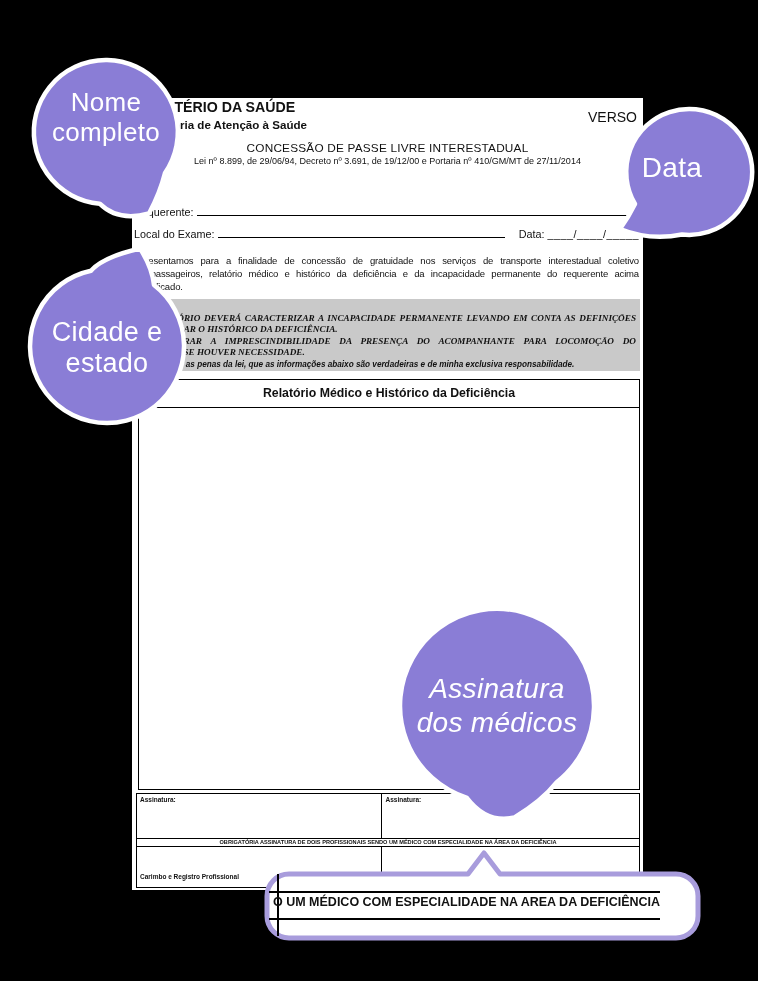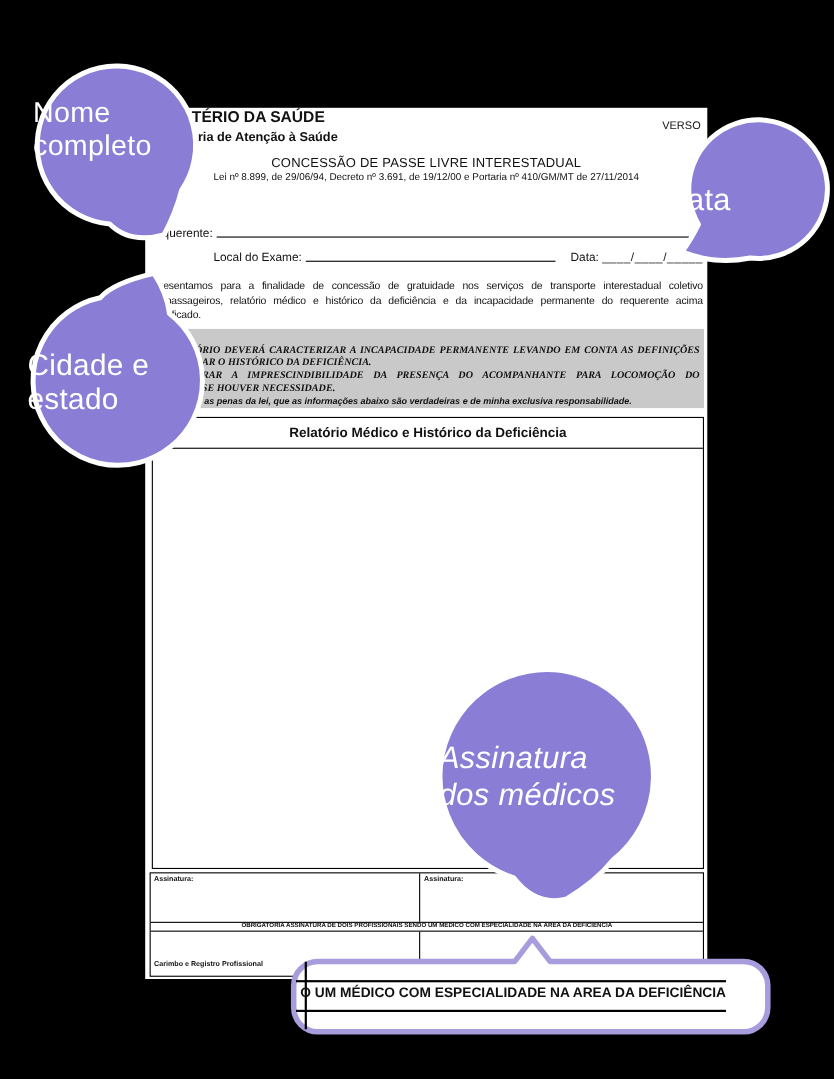--- a/index.html
+++ b/index.html
@@ -4,21 +4,21 @@
 <style>
   html,body{margin:0;padding:0;background:#000;}
   .stage{position:relative;width:758px;height:981px;background:#000;overflow:hidden;
          font-family:"Liberation Sans",sans-serif;color:#111;}
   .page{position:absolute;left:132px;top:98px;width:511px;height:792px;background:#fff;}
   .abs{position:absolute;}
   .ctr{width:100%;text-align:center;}
   
   .ministry{left:3px;top:1px;font-size:14.2px;font-weight:bold;white-space:nowrap;}
   .secretariat{left:6px;top:20px;font-size:11.6px;font-weight:bold;white-space:nowrap;}
-  .verso{right:6px;top:11px;font-size:10px;}
+  .verso{right:6px;top:11px;font-size:14px;}
   .title{top:43px;font-size:11.8px;letter-spacing:.2px;}
   .legal{top:58px;font-size:9px;}
   .subtitle{top:78px;font-size:10.5px;font-weight:bold;white-space:nowrap;}
   
   .fline{display:flex;align-items:flex-end;font-size:10.8px;height:14px;}
   .fl-label{white-space:nowrap;}
   .fl-fill{flex:1;border-bottom:1px solid #000;margin:0 0 2px 4px;}
   .date-label{margin-left:14px;white-space:nowrap;}
   .date-blanks{white-space:nowrap;margin-left:3px;letter-spacing:.5px;}
   
@@ -41,23 +41,23 @@
   .sig-c1{left:0;width:244px;border-right:1.5px solid #000;}
   .sig-c2{left:245.5px;right:0;}
   .sig-lbl{font-size:6.5px;font-weight:bold;padding:2px 3px;}
   .sig-r2{position:absolute;top:45px;left:0;right:0;height:6.5px;border-bottom:1.5px solid #000;
           text-align:center;font-size:5.6px;font-weight:bold;line-height:7.5px;white-space:nowrap;overflow:hidden;}
   .sig-r3{position:absolute;top:53px;left:0;right:0;bottom:0;}
   .sig-r3 .sig-c1{border-right:1.5px solid #000;}
   .carimbo{position:absolute;left:3px;bottom:7px;font-size:6.5px;font-weight:bold;white-space:nowrap;}
   
   .overlay{position:absolute;left:0;top:0;z-index:5;pointer-events:none;}
-  .blabel{position:absolute;color:#fff;font-weight:300;text-align:left;z-index:6;letter-spacing:.3px;}
+  .blabel{position:absolute;color:#fff;font-weight:300;text-align:center;z-index:6;letter-spacing:.3px;}
   #lbl-nome{left:30px;top:87px;width:152px;font-size:26px;line-height:30px;}
-  #lbl-data{left:604px;top:167px;width:136px;font-size:28px;line-height:30px;}
+  #lbl-data{left:604px;top:153px;width:136px;font-size:28px;line-height:30px;}
   #lbl-cidade{left:25px;top:317px;width:164px;font-size:27px;line-height:31px;}
   #lbl-assin{left:399px;top:672px;width:196px;font-size:28px;line-height:34px;font-style:italic;}
   
   .mag-content{position:absolute;left:269px;top:874px;width:391px;height:62px;overflow:hidden;z-index:6;}
   .mag-vline{position:absolute;left:8px;top:0;height:62px;width:2.2px;background:#000;}
   .mag-hline1{position:absolute;left:0;right:0;top:17px;height:2.4px;background:#000;}
   .mag-hline2{position:absolute;left:0;right:0;top:44px;height:2.4px;background:#000;}
   .mag-text{position:absolute;left:4px;top:20.5px;font-size:12.5px;font-weight:bold;white-space:nowrap;}
 </style>
 </head>
@@ -71,21 +71,21 @@
     <div class="abs secretariat">Secretaria de Atenção à Saúde</div>
     <div class="abs verso">VERSO</div>
     <div class="abs ctr title">CONCESSÃO DE PASSE LIVRE INTERESTADUAL</div>
     <div class="abs ctr legal">Lei nº 8.899, de 29/06/94, Decreto nº 3.691, de 19/12/00 e Portaria nº 410/GM/MT de 27/11/2014</div>
 
     <div class="abs fline" style="left:2px;right:4px;top:106px;">
       <span class="fl-label">Requerente:</span>
       <span class="fl-fill"></span>
     </div>
 
-    <div class="abs fline" style="left:14px;right:4px;top:128px;padding-left:48px;">
+    <div class="abs fline" style="left:2px;right:4px;top:128px;">
       <span class="fl-label">Local do Exame:</span>
       <span class="fl-fill"></span>
       <span class="date-label">Data:</span>
       <span class="date-blanks">____/____/_____</span>
     </div>
 
     <div class="abs intro" style="left:2px;right:4px;top:156px;">
       <div class="jline">Apresentamos para a finalidade de concessão de gratuidade nos serviços de transporte interestadual coletivo</div>
       <div class="jline">de passageiros, relatório médico e histórico da deficiência e da incapacidade permanente do requerente acima</div>
       <div>identificado.</div>

